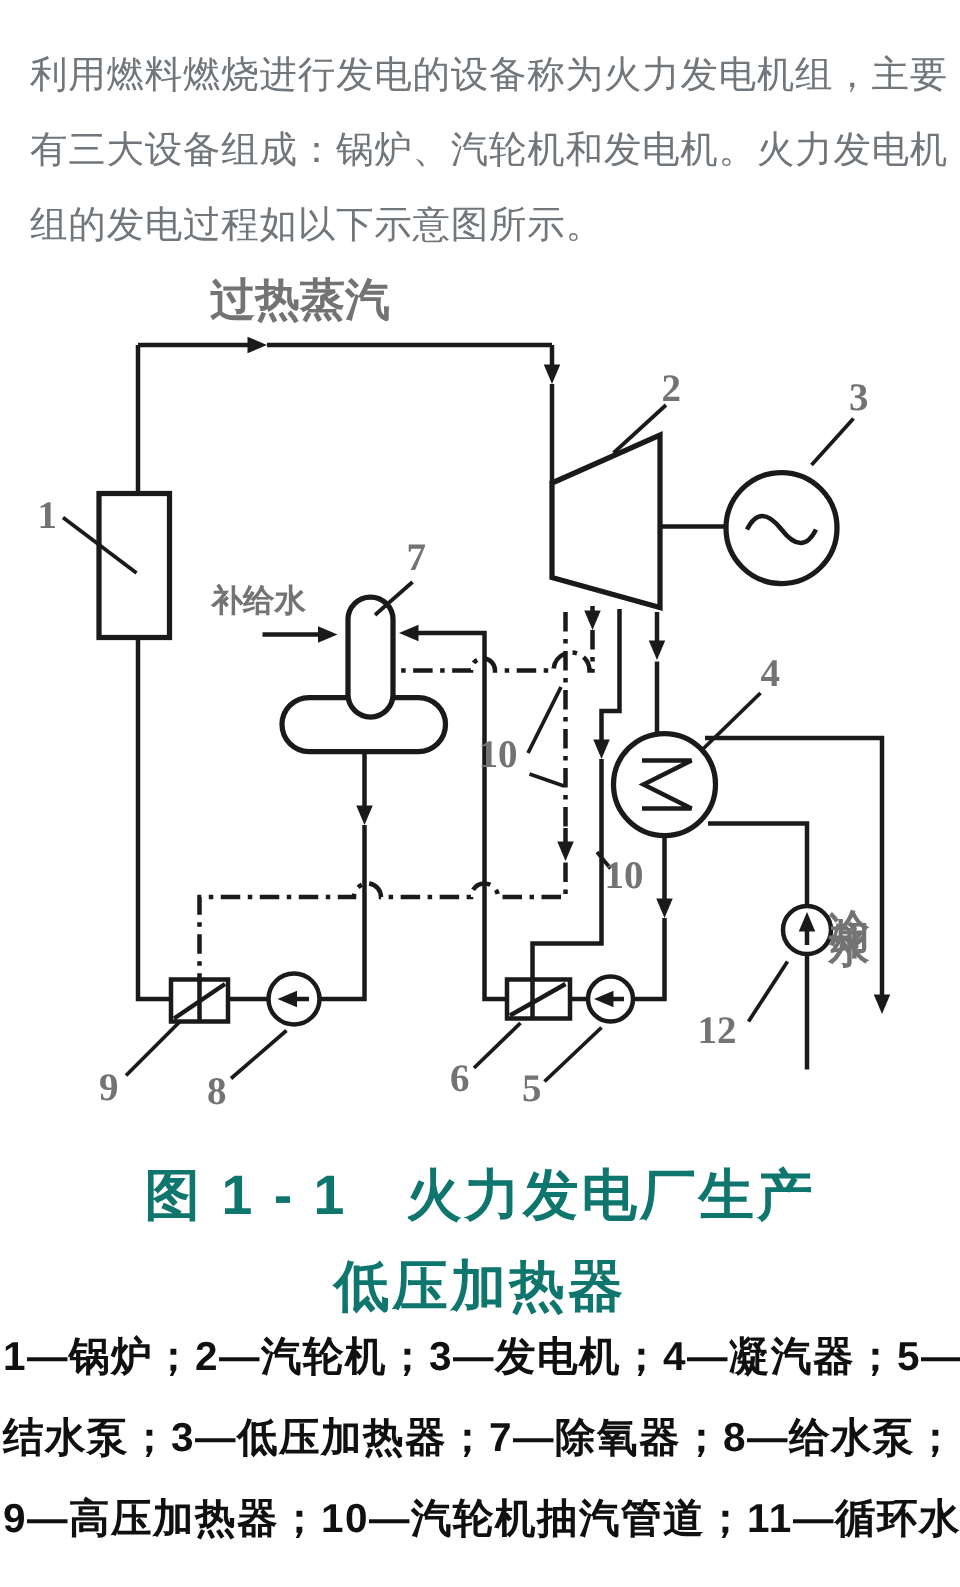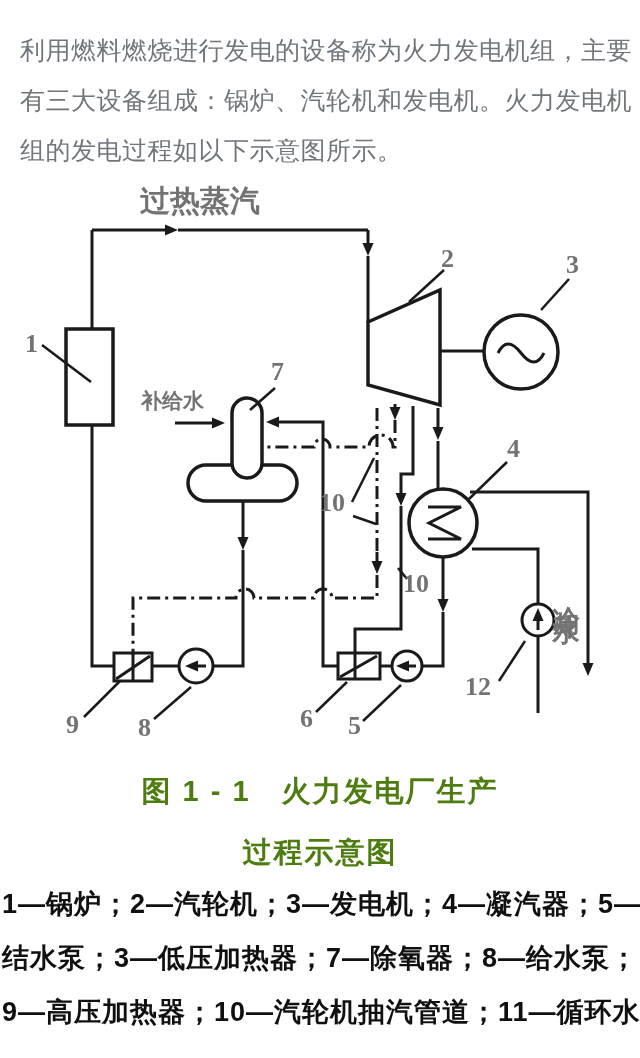--- a/index.html
+++ b/index.html
@@ -6,22 +6,22 @@
   body{width:640px;height:1058px;background:#ffffff;position:relative;overflow:hidden;
        font-family:"Liberation Serif", serif;}
   .intro{position:absolute;left:0;top:26px;width:624px;padding:0 20px;
          font-family:Liberation Serif, serif;
          font-size:25px;line-height:50px;color:#71767b;letter-spacing:0.5px;}
   svg.diagram{position:absolute;left:0;top:0;width:640px;height:1058px;}
   .dlabel{position:absolute;color:#737373;font-weight:bold;white-space:nowrap;}
   .num{font-size:26px;line-height:26px;font-family:"Liberation Serif", serif;}
   .cjk{font-size:28px;line-height:30px;font-family:"Liberation Sans", sans-serif;}
   .vert{writing-mode:vertical-rl;letter-spacing:6px;}
-  .caption{position:absolute;left:0;width:640px;text-align:center;color:#4d7c0f;
-           font-weight:bold;font-size:29px;letter-spacing:2px;
+  .caption{position:absolute;left:0;width:640px;text-align:center;color:#0f766e;
+           font-weight:bold;font-size:37px;letter-spacing:2px;
            font-family:"Liberation Sans", sans-serif;}
   .legend{position:absolute;left:0;width:636px;padding:0 2px;color:#101010;font-weight:bold;
           font-size:27px;letter-spacing:1px;white-space:nowrap;
           font-family:"Liberation Sans", sans-serif;}
 </style>
 </head>
 <body>
 
 <div class="intro">利用燃料燃烧进行发电的设备称为火力发电机组，主要有三大设备组成：锅炉、汽轮机和发电机。火力发电机组的发电过程如以下示意图所示。</div>
 
@@ -135,17 +135,17 @@
 <div class="dlabel num" style="left:348px;top:713px;">5</div>
 <div class="dlabel num" style="left:300px;top:706px;">6</div>
 <div class="dlabel num" style="left:271px;top:359px;">7</div>
 <div class="dlabel num" style="left:138px;top:715px;">8</div>
 <div class="dlabel num" style="left:66px;top:712px;">9</div>
 <div class="dlabel num" style="left:319px;top:490px;">10</div>
 <div class="dlabel num" style="left:403px;top:571px;">10</div>
 <div class="dlabel num" style="left:465px;top:674px;">12</div>
 
 <div class="caption" style="top:772px;">图 1 - 1　火力发电厂生产</div>
-<div class="caption" style="top:833px;">过程示意图</div>
+<div class="caption" style="top:833px;">低压加热器</div>
 
 <div class="legend" style="top:886px;">1—锅炉；2—汽轮机；3—发电机；4—凝汽器；5—凝</div>
 <div class="legend" style="top:940px;">结水泵；3—低压加热器；7—除氧器；8—给水泵；</div>
 <div class="legend" style="top:994px;">9—高压加热器；10—汽轮机抽汽管道；11—循环水泵</div>
 
 </body></html>

